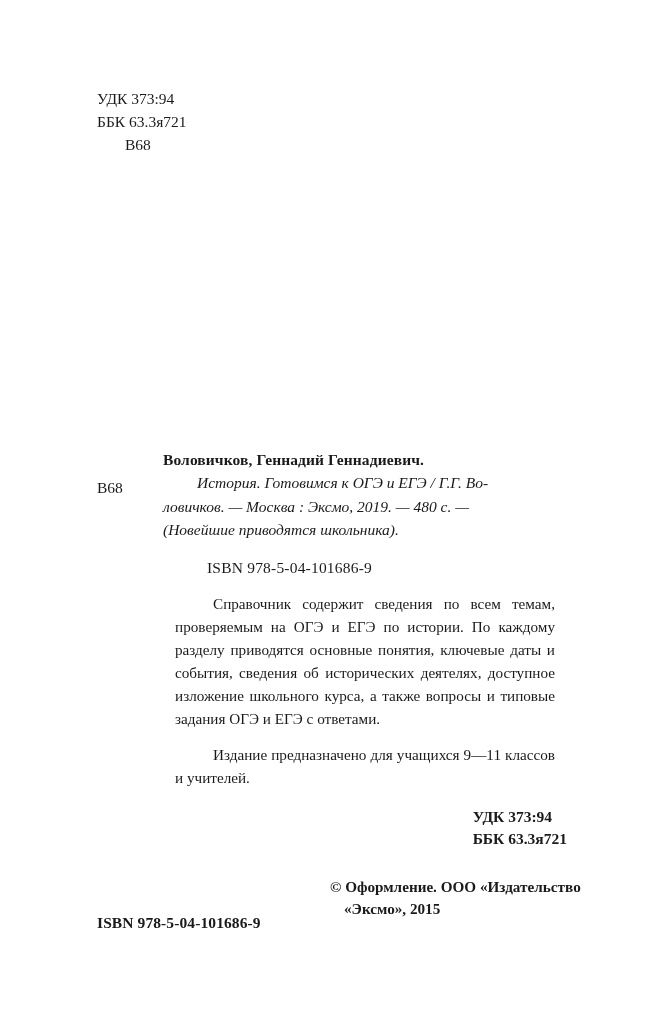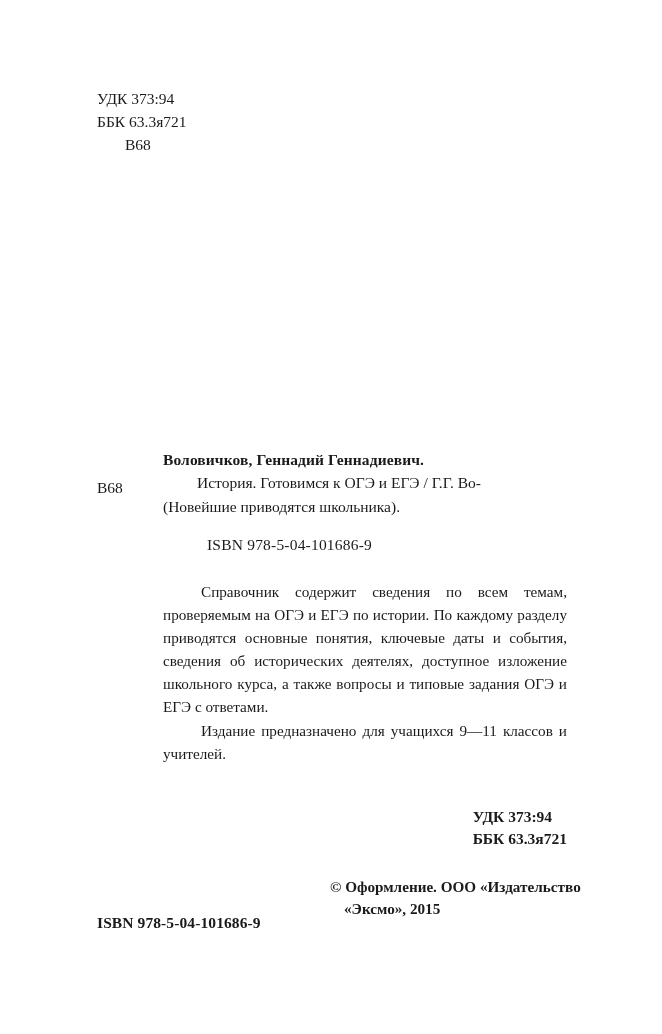--- a/index.html
+++ b/index.html
@@ -56,20 +56,21 @@
   .card-body {
     margin-left: 66px;
   }
   .author-line {
     font-weight: bold;
     letter-spacing: 0.1px;
   }
   .desc-lines {
     text-align: justify;
     text-indent: 0;
+    font-style: italic;
   }
   .desc-lines .ind {
     text-indent: 34px;
   }
   .isbn-line {
     margin-top: 15px;
     text-indent: 44px;
     letter-spacing: 0.2px;
   }
 
@@ -77,21 +78,21 @@
   .annotation {
     position: absolute;
     left: 163px;
     top: 580px;
     width: 404px;
     font-size: 15.2px;
     line-height: 1.52;
     text-align: justify;
   }
   .annotation p {
-    margin: 0;
+    margin: 12px;
     text-indent: 38px;
   }
 
   
   .bottom-codes {
     position: absolute;
     right: 95px;
     top: 806px;
     font-size: 15.5px;
     line-height: 1.45;
@@ -135,20 +136,21 @@
     <div class="indent">В68</div>
   </div>
 
   <div class="card-block">
     <div class="card-row">
       <div class="side-code">В68</div>
       <div class="card-body">
         <div class="author-line">Воловичков, Геннадий Геннадиевич.</div>
         <div class="desc-lines">
           <div class="ind">История. Готовимся к ОГЭ и ЕГЭ / Г.Г. Во-</div>
+          <div>ловичков. — Москва : Эксмо, 2019. — 480 с. —</div>
           <div>(Новейшие приводятся школьника).</div>
         </div>
         <div class="isbn-line">ISBN 978-5-04-101686-9</div>
       </div>
     </div>
   </div>
 
   <div class="annotation">
     <p>Справочник содержит сведения по  всем темам, проверяемым на ОГЭ и ЕГЭ по истории. По каждому разделу приводятся основные понятия, ключевые даты и события, сведения об исторических деятелях, доступное изложение школьного курса, а также вопросы и типовые задания ОГЭ и ЕГЭ с ответами.</p>
     <p>Издание предназначено для учащихся 9—11 классов и учителей.</p>

